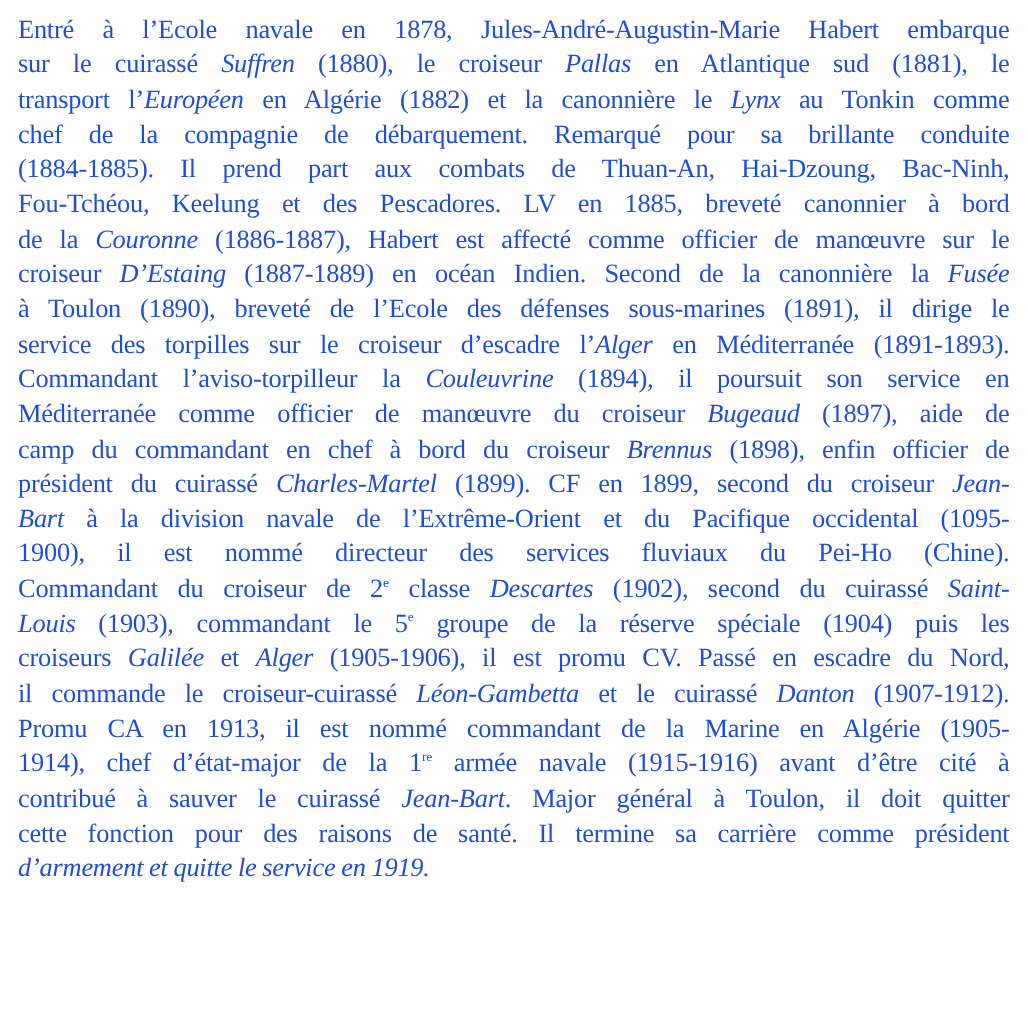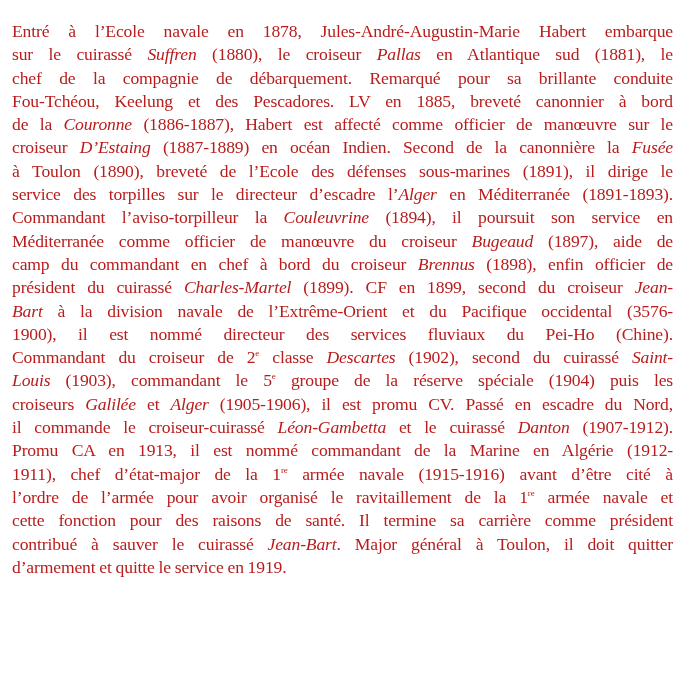--- a/index.html
+++ b/index.html
@@ -9,68 +9,70 @@
     }
     body {
       width: 685px;
       height: 685px;
       overflow: hidden;
       position: relative;
     }
     .doc {
       position: absolute;
       left: 12px;
-      top: 20px;
+      top: 8px;
       width: 661px;
       font-family: "Liberation Serif", "DejaVu Serif", serif;
       font-size: 17.6px;
       line-height: 23.3px;
-      color: #b91c1c;
+      color: #1d4ed8;
       text-align: justify;
       letter-spacing: -0.15px;
       word-spacing: -0.4px;
     }
     .line {
       display: block;
       height: 23.3px;
       white-space: nowrap;
       text-align: justify;
       text-align-last: justify;
     }
     .line.last {
       text-align-last: left;
+      font-style: italic;
     }
     em { font-style: italic; }
     sup {
       font-size: 9px;
       line-height: 0;
       vertical-align: 7px;
     }
   </style>
 </head>
 <body>
 
 <div class="doc" id="doc">
     <span class="line"><span>Entré à l’Ecole navale en 1878, Jules-André-Augustin-Marie Habert embarque</span></span>
     <span class="line"><span>sur le cuirassé </span><em>Suffren</em><span> (1880), le croiseur </span><em>Pallas</em><span> en Atlantique sud (1881), le</span></span>
+    <span class="line"><span>transport l’</span><em>Européen</em><span> en Algérie (1882) et la canonnière le </span><em>Lynx</em><span> au Tonkin comme</span></span>
     <span class="line"><span>chef de la compagnie de débarquement. Remarqué pour sa brillante conduite</span></span>
+    <span class="line"><span>(1884-1885). Il prend part aux combats de Thuan-An, Hai-Dzoung, Bac-Ninh,</span></span>
     <span class="line"><span>Fou-Tchéou, Keelung et des Pescadores. LV en 1885, breveté canonnier à bord</span></span>
     <span class="line"><span>de la </span><em>Couronne</em><span> (1886-1887), Habert est affecté comme officier de manœuvre sur le</span></span>
     <span class="line"><span>croiseur </span><em>D’Estaing</em><span> (1887-1889) en océan Indien. Second de la canonnière la </span><em>Fusée</em></span>
     <span class="line"><span>à Toulon (1890), breveté de l’Ecole des défenses sous-marines (1891), il dirige le</span></span>
-    <span class="line"><span>service des torpilles sur le directeur d’escadre l’</span><em>Alger</em><span> en Méditerranée (1891-1893).</span></span>
+    <span class="line"><span>service des torpilles sur le croiseur d’escadre l’</span><em>Alger</em><span> en Méditerranée (1891-1893).</span></span>
     <span class="line"><span>Commandant l’aviso-torpilleur la </span><em>Couleuvrine</em><span> (1894), il poursuit son service en</span></span>
     <span class="line"><span>Méditerranée comme officier de manœuvre du croiseur </span><em>Bugeaud</em><span> (1897), aide de</span></span>
     <span class="line"><span>camp du commandant en chef à bord du croiseur </span><em>Brennus</em><span> (1898), enfin officier de</span></span>
     <span class="line"><span>président du cuirassé </span><em>Charles-Martel</em><span> (1899). CF en 1899, second du croiseur </span><em>Jean-</em></span>
-    <span class="line"><em>Bart</em><span> à la division navale de l’Extrême-Orient et du Pacifique occidental (3576-</span></span>
+    <span class="line"><em>Bart</em><span> à la division navale de l’Extrême-Orient et du Pacifique occidental (1095-</span></span>
     <span class="line"><span>1900), il est nommé directeur des services fluviaux du Pei-Ho (Chine).</span></span>
     <span class="line"><span>Commandant du croiseur de 2</span><sup>e</sup><span> classe </span><em>Descartes</em><span> (1902), second du cuirassé </span><em>Saint-</em></span>
     <span class="line"><em>Louis</em><span> (1903), commandant le 5</span><sup>e</sup><span> groupe de la réserve spéciale (1904) puis les</span></span>
     <span class="line"><span>croiseurs </span><em>Galilée</em><span> et </span><em>Alger</em><span> (1905-1906), il est promu CV. Passé en escadre du Nord,</span></span>
     <span class="line"><span>il commande le croiseur-cuirassé </span><em>Léon-Gambetta</em><span> et le cuirassé </span><em>Danton</em><span> (1907-1912).</span></span>
-    <span class="line"><span>Promu CA en 1913, il est nommé commandant de la Marine en Algérie (1912-</span></span>
-    <span class="line"><span>1911), chef d’état-major de la 1</span><sup>re</sup><span> armée navale (1915-1916) avant d’être cité à</span></span>
-    <span class="line"><span>l’ordre de l’armée pour avoir organisé le ravitaillement de la 1</span><sup>re</sup><span> armée navale et</span></span>
+    <span class="line"><span>Promu CA en 1913, il est nommé commandant de la Marine en Algérie (1905-</span></span>
+    <span class="line"><span>1914), chef d’état-major de la 1</span><sup>re</sup><span> armée navale (1915-1916) avant d’être cité à</span></span>
+    <span class="line"><span>contribué à sauver le cuirassé </span><em>Jean-Bart</em><span>. Major général à Toulon, il doit quitter</span></span>
     <span class="line"><span>cette fonction pour des raisons de santé. Il termine sa carrière comme président</span></span>
-    <span class="line"><span>contribué à sauver le cuirassé </span><em>Jean-Bart</em><span>. Major général à Toulon, il doit quitter</span></span>
     <span class="line last"><span>d’armement et quitte le service en 1919.</span></span>
   </div>
 
 </body></html>

